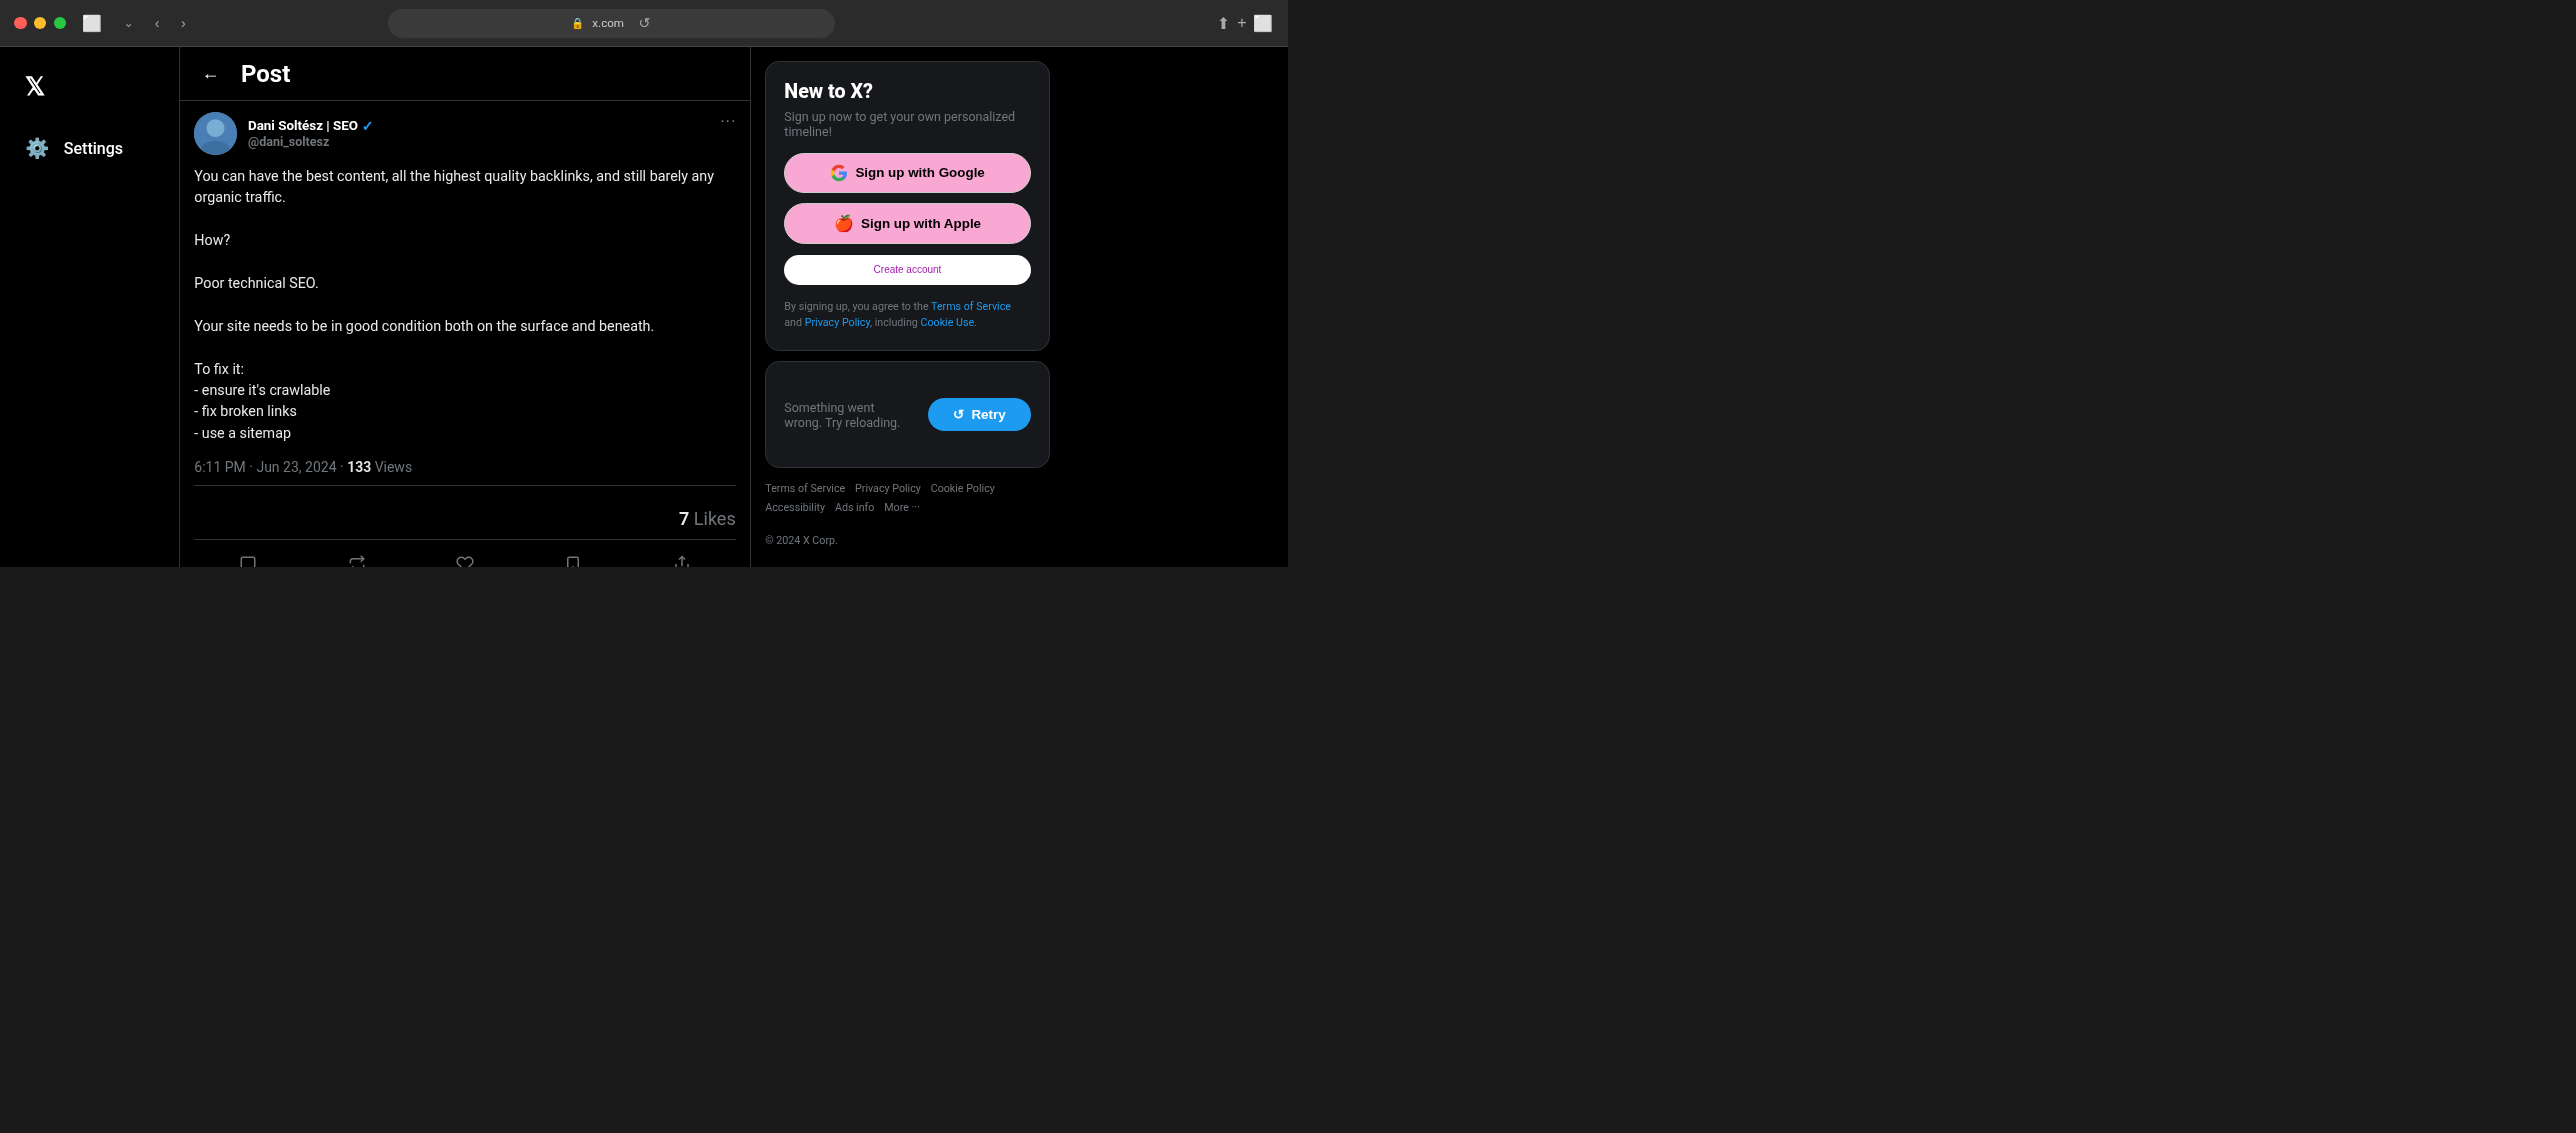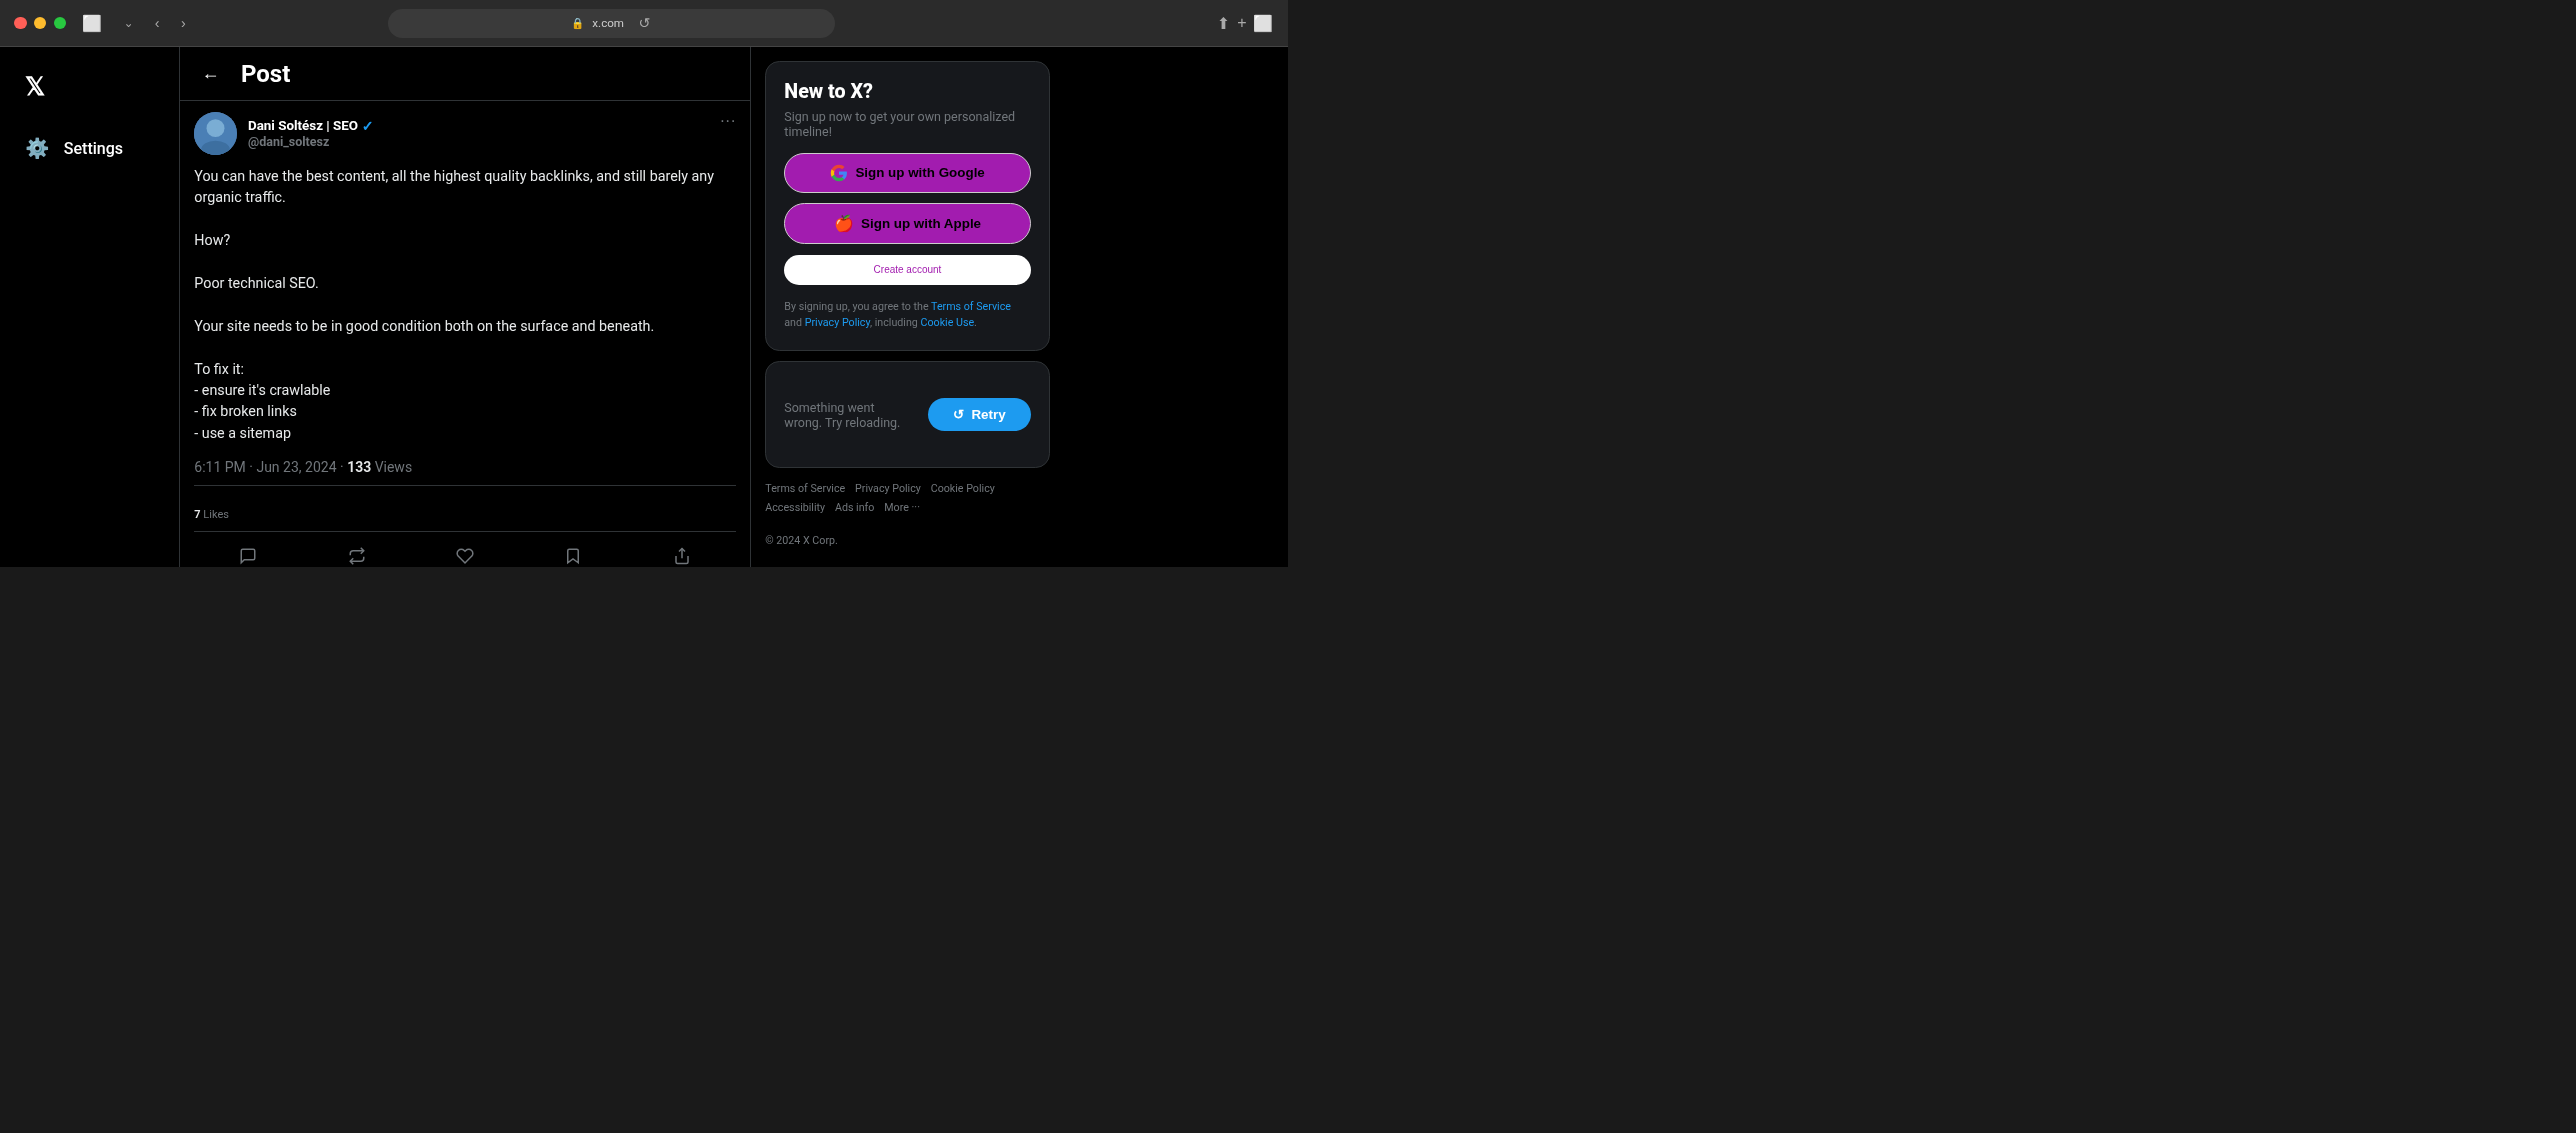--- a/index.html
+++ b/index.html
@@ -217,24 +217,25 @@
     .post-meta {
       font-size: 14px;
       color: #71767b;
       margin-bottom: 10.7px;
       padding-bottom: 10.7px;
       border-bottom: 0.9px solid #2f3336;
     }
     .post-meta-views { color: #e7e9ea; font-weight: 600; }
 
     .post-stats {
-      font-size: 11px;
+      font-size: 18px;
       color: #71767b;
       padding: 10.7px 0;
       border-bottom: 0.9px solid #2f3336;
+      text-align: right;
     }
     .post-stats-count { color: #e7e9ea; font-weight: 600; }
 
     .post-actions {
       display: flex;
       justify-content: space-around;
       padding: 7.2px 0;
       border-bottom: 0.9px solid #2f3336;
     }
     .action-btn {
@@ -275,21 +276,21 @@
       font-size: 12.5px;
       color: #71767b;
       margin-bottom: 14.3px;
     }
 
     .signup-btn {
       width: 100%;
       padding: 9.8px 18px;
       border-radius: 27px;
       border: 0.9px solid #ccc;
-      background: #a21caf;
+      background: #f9a8d4;
       color: #000;
       font-size: 13.4px;
       font-weight: 600;
       cursor: pointer;
       display: flex;
       align-items: center;
       justify-content: center;
       gap: 7.2px;
       margin-bottom: 10.7px;
     }

